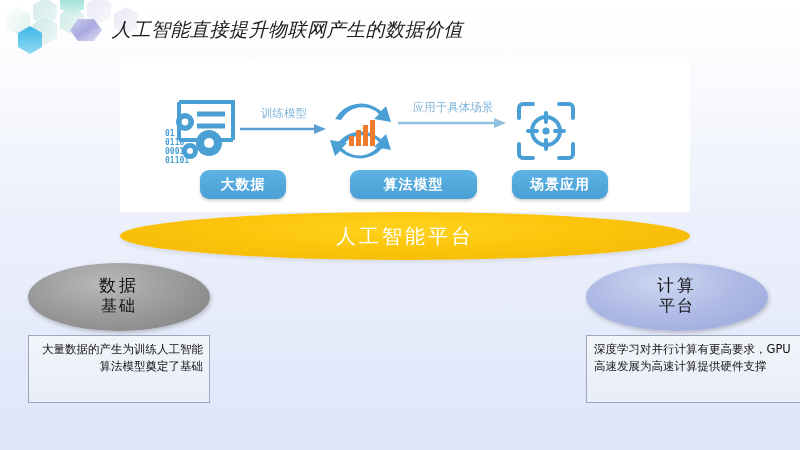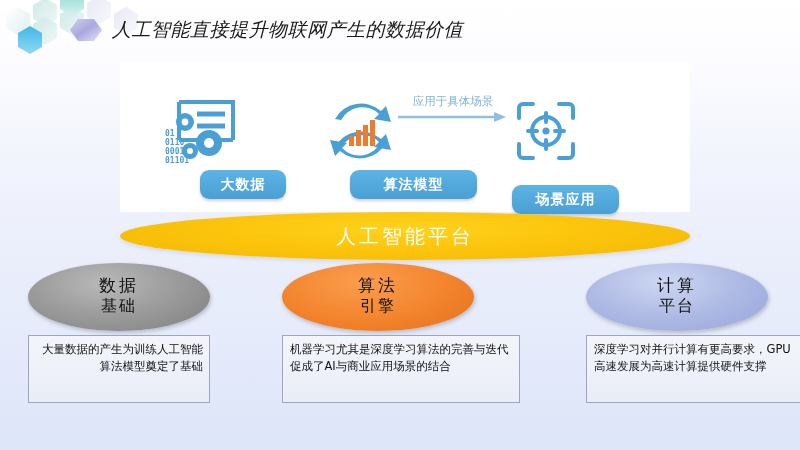--- a/index.html
+++ b/index.html
@@ -32,36 +32,36 @@
   #icon-algo{left:325px;top:98px;width:70px;height:66px;}
   #icon-scene{left:515px;top:100px;width:62px;height:62px;}
 
   .arrowgrp{position:absolute;}
   .arrowgrp .alabel{
     font-size:11.5px;color:#7fb4da;white-space:nowrap;
     font-family:"DejaVu Sans","Liberation Sans",sans-serif;
     text-align:center;
   }
   #arrow1{left:240px;top:106px;width:88px;}
-  #arrow2{left:398px;top:94px;width:110px;}
+  #arrow2{left:398px;top:100px;width:110px;}
   .aline{margin-top:2px;}
 
   
   .pill{
     position:absolute;height:29px;border-radius:9px;
     background:linear-gradient(180deg,#5cb3e4 0%,#4a9fd4 100%);
     box-shadow:0 2px 3px rgba(0,0,0,.18);
     display:flex;align-items:center;justify-content:center;
     color:#ffffff;font-size:14px;font-weight:bold;letter-spacing:1px;
     font-family:"DejaVu Sans","Liberation Sans",sans-serif;
     margin-left:45px;
   }
   #pill-0{left:155px;top:170px;width:86px;}
   #pill-1{left:305px;top:170px;width:127px;}
-  #pill-2{left:467px;top:185px;width:107px;}
+  #pill-2{left:467px;top:170px;width:96px;}
 
   
   .platform{
     position:absolute;left:120px;top:212px;width:570px;height:48px;
     border-radius:50%/50%;
     background:radial-gradient(ellipse at 50% 35%,#ffd21e 0%,#fcc50c 45%,#f3b703 100%);
     display:flex;align-items:center;justify-content:center;
     color:#ffffff;font-size:20px;letter-spacing:3px;
     font-family:"DejaVu Sans","Liberation Sans",sans-serif;
     box-shadow:0 2px 4px rgba(0,0,0,.10);
@@ -200,20 +200,27 @@
       <path d="M4 18 V8 A4 4 0 0 1 8 4 H18"></path>
       <path d="M44 4 H54 A4 4 0 0 1 58 8 V18"></path>
       <path d="M58 44 V54 A4 4 0 0 1 54 58 H44"></path>
       <path d="M18 58 H8 A4 4 0 0 1 4 54 V44"></path>
       <circle cx="31" cy="31" r="14"></circle>
       <path d="M31 13 V22 M31 40 V49 M13 31 H22 M40 31 H49"></path>
     </g>
     <circle cx="31" cy="31" r="3.6" fill="#4a9fd4"></circle>
   </svg>
 
+  <div class="arrowgrp" id="arrow1">
+    <div class="alabel">训练模型</div>
+    <svg class="aline" width="88" height="12" viewBox="0 0 88 12">
+      <line x1="0" y1="6" x2="74" y2="6" stroke="#5a9fd0" stroke-width="2.4"></line>
+      <polygon points="74,1 86,6 74,11" fill="#5a9fd0"></polygon>
+    </svg>
+  </div>
 
   <div class="arrowgrp" id="arrow2">
     <div class="alabel">应用于具体场景</div>
     <svg class="aline" width="110" height="12" viewBox="0 0 110 12">
       <line x1="0" y1="6" x2="96" y2="6" stroke="#8fc0e0" stroke-width="2.4"></line>
       <polygon points="96,1 108,6 96,11" fill="#8fc0e0"></polygon>
     </svg>
   </div>
 
   <div class="pill" id="pill-0">
@@ -231,27 +238,20 @@
   </div>
 
   <div class="pillar" id="pillar-0">
     <div class="ellipse gray">
       <div class="e-main">数据</div>
       <div class="e-sub">基础</div>
     </div>
     <div class="callout">大量数据的产生为训练人工智能算法模型奠定了基础</div>
   </div>
 
-  <div class="pillar" id="pillar-1">
-    <div class="ellipse orange">
-      <div class="e-main">算法</div>
-      <div class="e-sub">引擎</div>
-    </div>
-    <div class="callout">机器学习尤其是深度学习算法的完善与迭代促成了AI与商业应用场景的结合</div>
-  </div>
 
   <div class="pillar" id="pillar-2">
     <div class="ellipse periwinkle">
       <div class="e-main">计算</div>
       <div class="e-sub">平台</div>
     </div>
     <div class="callout">深度学习对并行计算有更高要求，GPU高速发展为高速计算提供硬件支撑</div>
   </div>
 
 </div>

